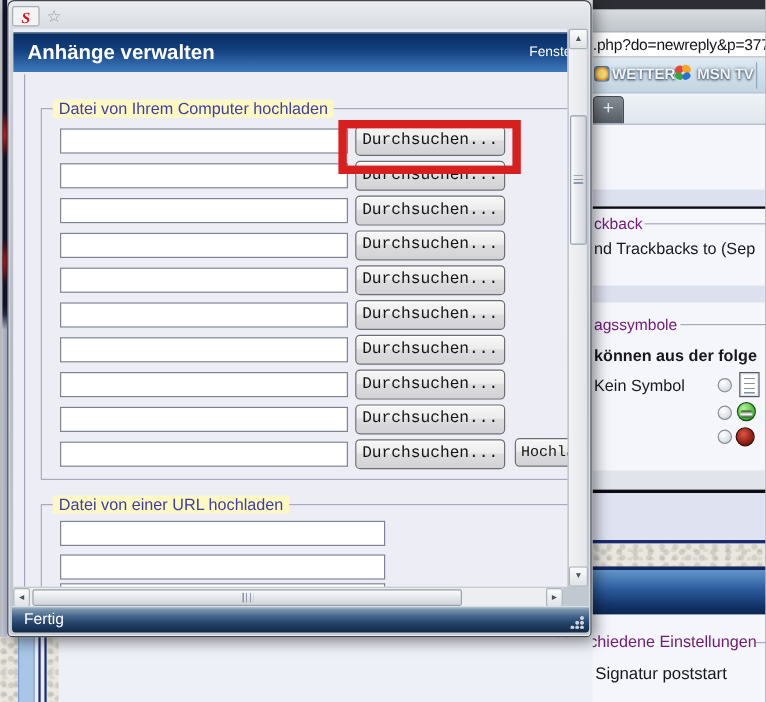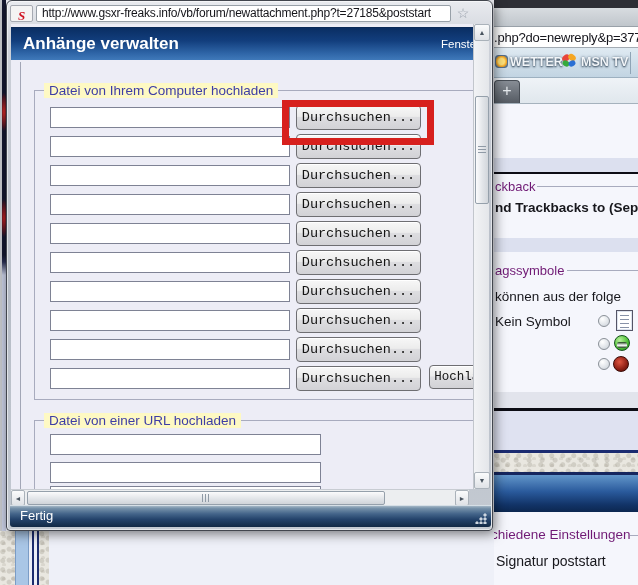--- a/index.html
+++ b/index.html
@@ -161,25 +161,25 @@
   </svg>
   <span class="fav-label" style="left:581px; top:55px;">MSN TV</span>
   <div class="abs" id="fav-sep"></div>
   <div class="abs" id="rc-tabstrip"></div>
   <div class="abs" id="new-tab">+</div>
 
   <div class="abs band" style="top:158px; height:14px;"></div>
   <div class="abs blackline" style="top:172px; height:2px;"></div>
   <span class="legend-txt" style="left:495px; top:179px;">ckback</span>
   <div class="fs-line" style="left:537px; top:186px; width:101px;"></div>
-  <span class="body-txt" style="left:495px; top:200px;font-weight:bold;">nd Trackbacks to (Sep</span>
+  <span class="body-txt" style="left:495px; top:200px;">nd Trackbacks to (Sep</span>
   <div class="abs band" style="top:238px; height:14px;"></div>
   <span class="legend-txt" style="left:495px; top:263px;">agssymbole</span>
   <div class="fs-line" style="left:567px; top:270px; width:71px;"></div>
-  <span class="body-txt" style="left:495px; top:289px;">können aus der folge</span>
+  <span class="body-txt" style="left:495px; top:289px;font-weight:bold;">können aus der folge</span>
   <span class="body-txt" style="left:495px; top:314px;">Kein Symbol</span>
   <span class="vradio" style="left:598px; top:315px;"></span>
   <span class="vradio" style="left:598px; top:338px;"></span>
   <span class="vradio" style="left:598px; top:358px;"></span>
   <div class="abs" id="doc-icon">
       <span></span>
     </div>
   <div class="abs" id="smiley-icon">
       <span></span>
     </div>
@@ -210,23 +210,20 @@
   <div class="abs" id="bb-navy1"></div>
   <div class="abs" id="bb-gap2"></div>
   <div class="abs" id="bb-navy2"></div>
   <div class="abs marble" id="bb-marble2"></div>
   <div class="abs" id="bb-lav"></div>
 
   <div class="abs" id="popup">
 
     <div id="addr-bar">
       <span id="favicon-box"><span>S</span></span>
-      <span id="url-field">
-          <span>http://www.gsxr-freaks.info/vb/forum/newattachment.php?t=27185&amp;poststart</span>
-        </span>
       <span id="star-box">☆</span>
     </div>
 
     <div id="viewport">
       <div id="vb-header">
         <span id="vb-title">Anhänge verwalten</span>
         <span id="vb-close">Fenster schließen</span>
       </div>
       <div id="page-vline"></div>
 

